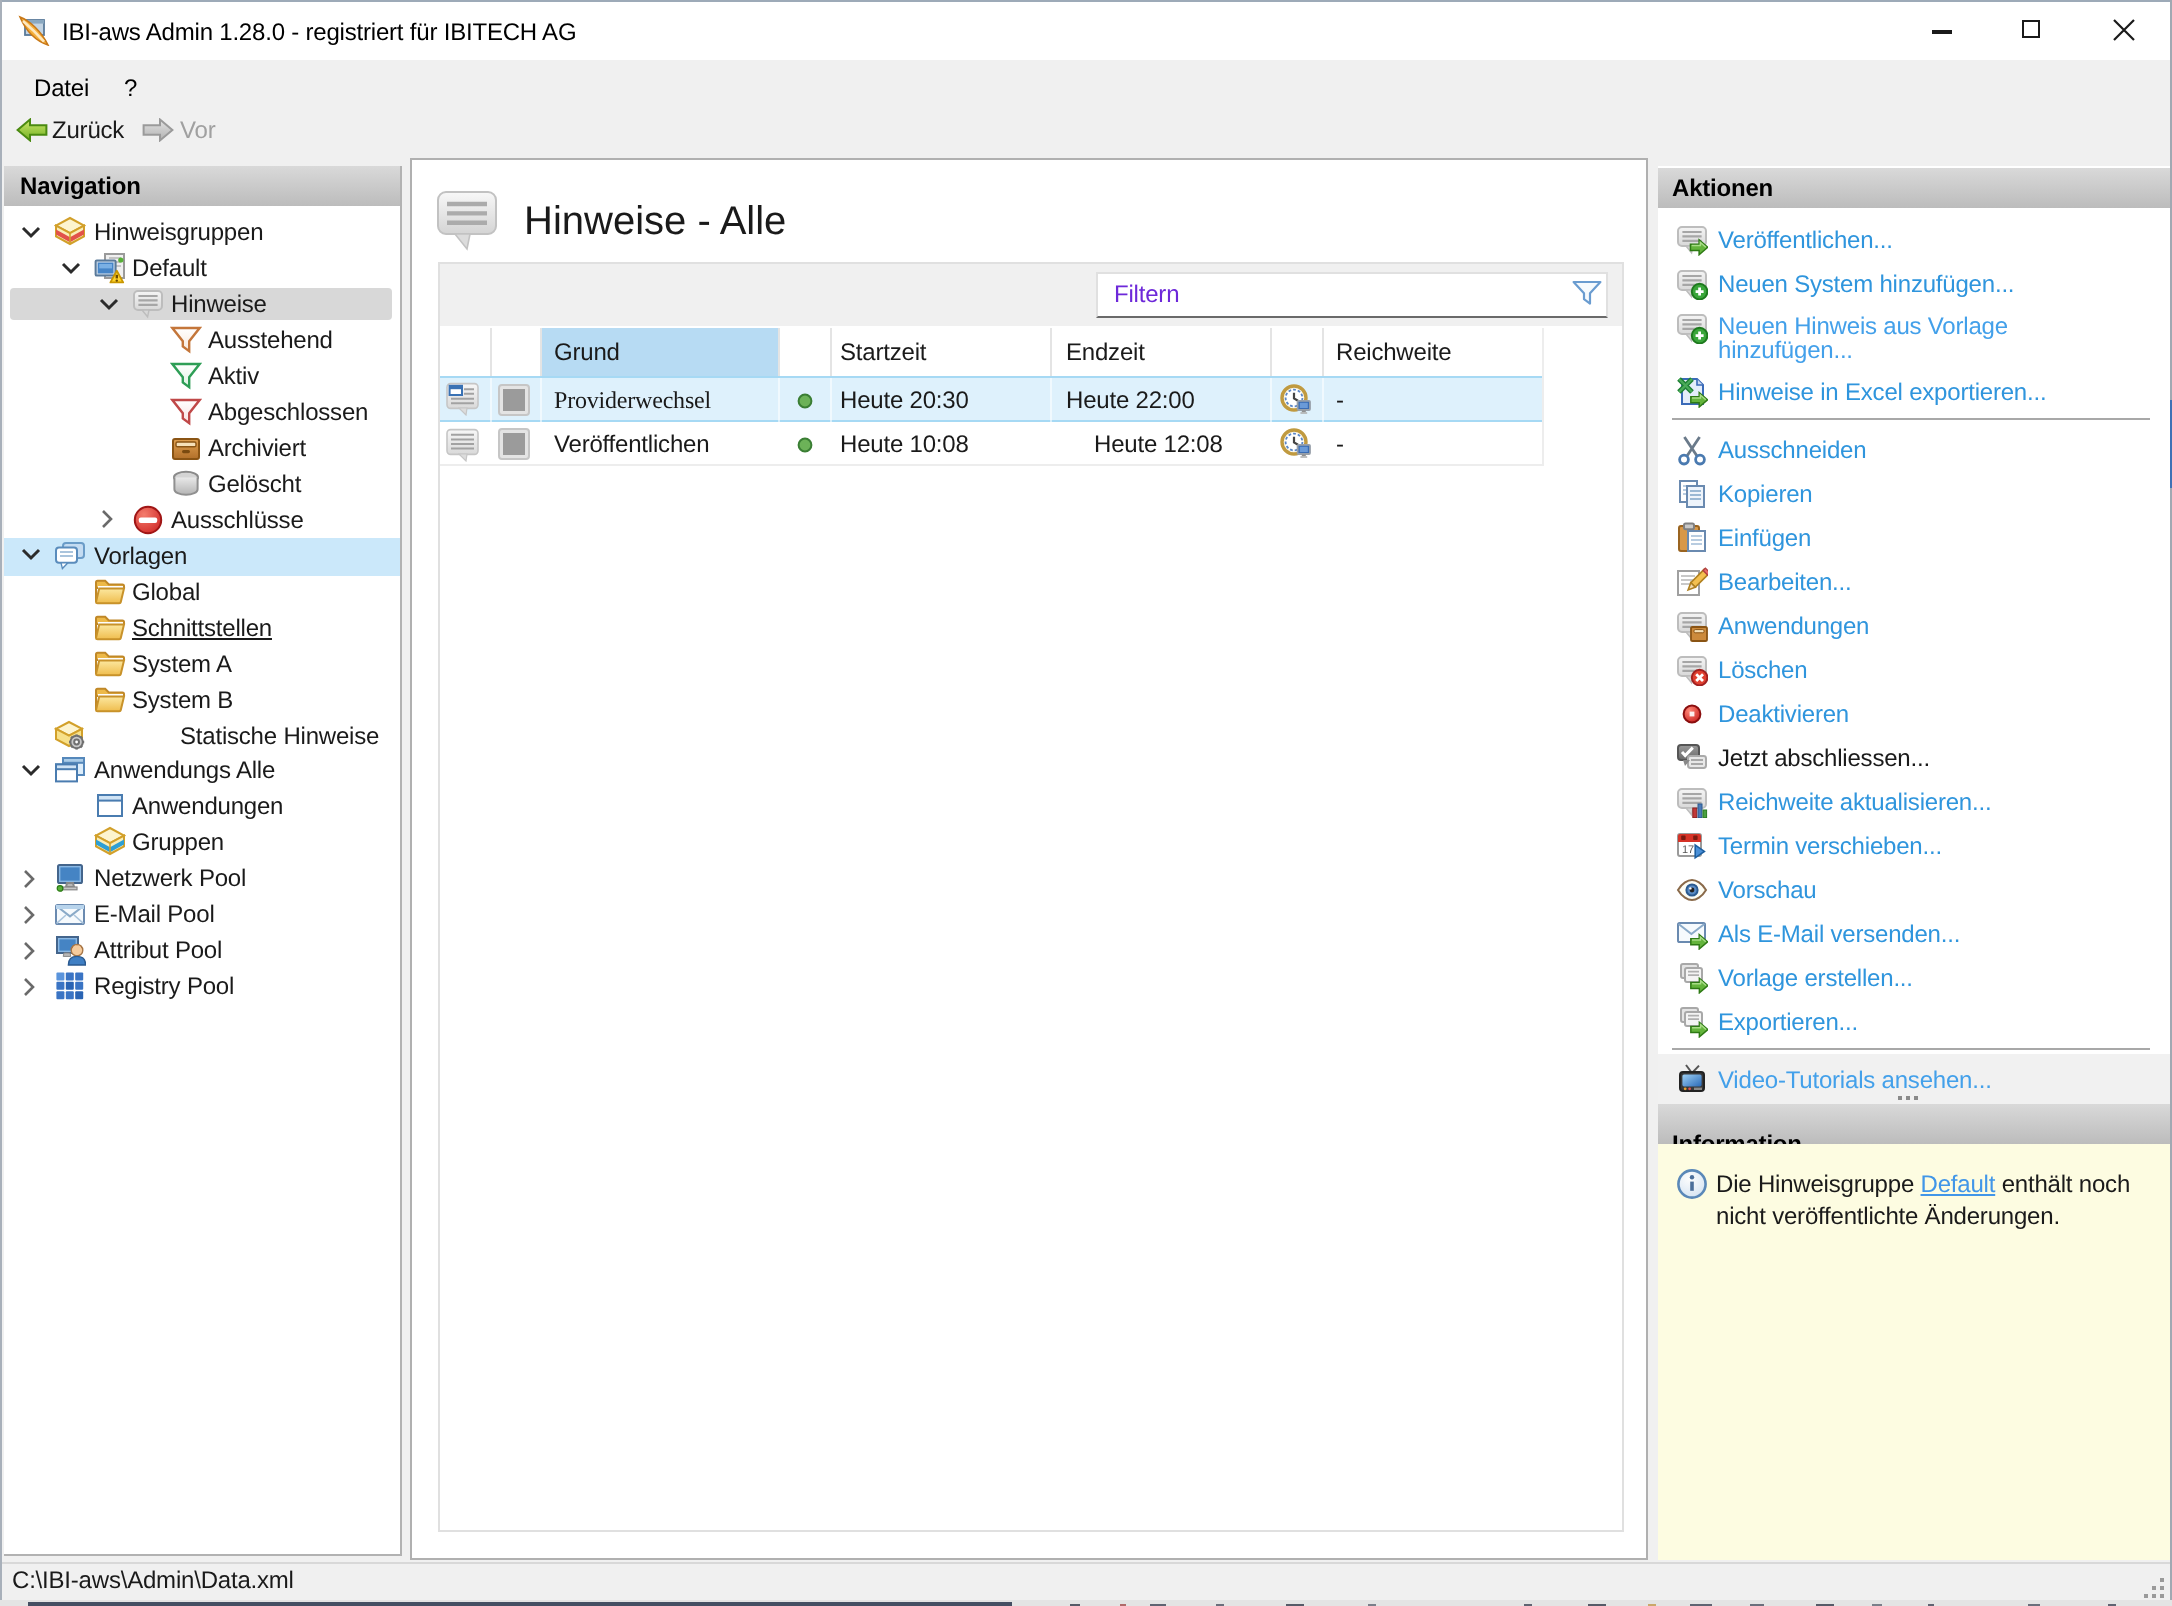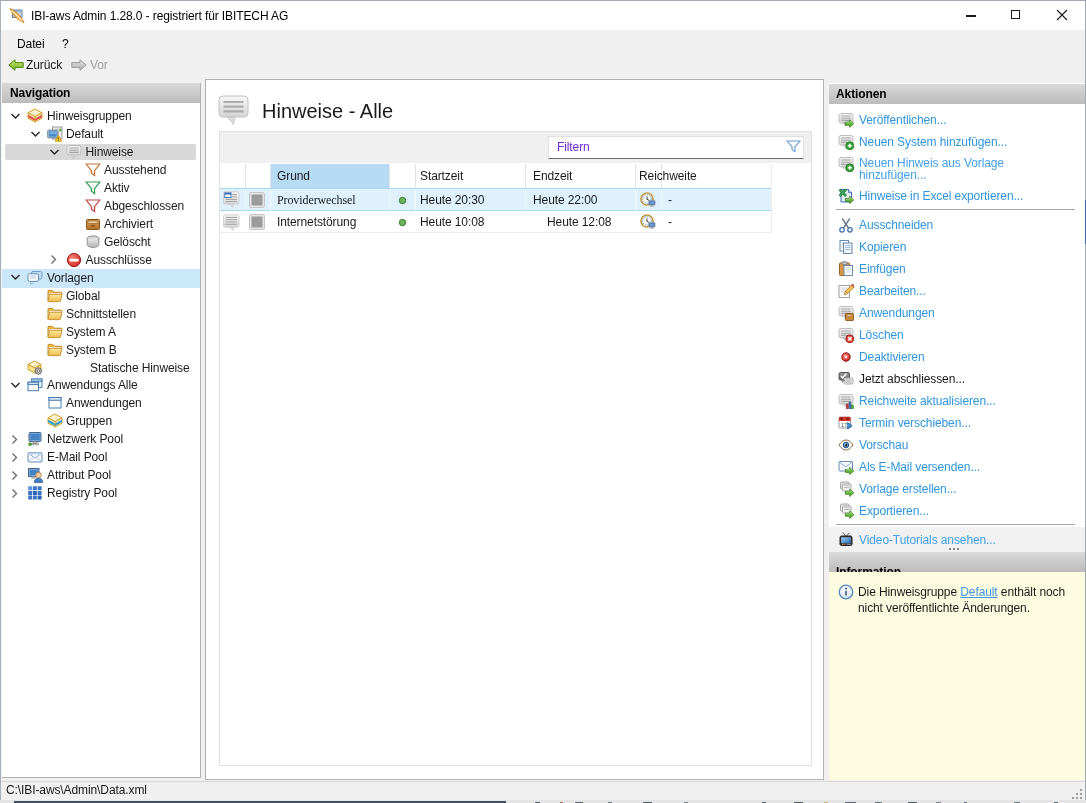--- a/index.html
+++ b/index.html
@@ -185,21 +185,21 @@
       <defs>
         <linearGradient id="fl" x1="0" y1="0" x2="0" y2="1">
           <stop offset="0" stop-color="#fce8a0"></stop>
           <stop offset="1" stop-color="#efbd4e"></stop>
         </linearGradient>
       </defs>
       <path d="M1,13 V3.2 Q1,2.4 1.8,2.4 H5.6 L7.4,4.2 H14.2 Q15,4.2 15,5 V6 H1" fill="#edb948" stroke="#c08828"></path>
       <rect x="2" y="5" width="12.5" height="1.6" fill="#fdfdfd"></rect>
       <path d="M1,13 L2.6,6.2 H15 L13.4,13 Q13.3,13.6 12.6,13.6 H1.8 Q1,13.6 1,13 Z" fill="url(#fl)" stroke="#c8922a"></path>
     </svg></div>
-<div class="abs t" style="left:66px;top:305.65px;line-height:16px;">Schnittstellen</div>
+<div class="abs t" style="left:66px;top:305.65px;line-height:16px;text-decoration:underline;">Schnittstellen</div>
 <div class="abs" style="left:46.5px;top:323.59999999999997px;"><svg width="16" height="16" viewBox="0 0 16 16">
       <defs>
         <linearGradient id="fl" x1="0" y1="0" x2="0" y2="1">
           <stop offset="0" stop-color="#fce8a0"></stop>
           <stop offset="1" stop-color="#efbd4e"></stop>
         </linearGradient>
       </defs>
       <path d="M1,13 V3.2 Q1,2.4 1.8,2.4 H5.6 L7.4,4.2 H14.2 Q15,4.2 15,5 V6 H1" fill="#edb948" stroke="#c08828"></path>
       <rect x="2" y="5" width="12.5" height="1.6" fill="#fdfdfd"></rect>
       <path d="M1,13 L2.6,6.2 H15 L13.4,13 Q13.3,13.6 12.6,13.6 H1.8 Q1,13.6 1,13 Z" fill="url(#fl)" stroke="#c8922a"></path>
@@ -322,21 +322,21 @@
 <div class="abs" style="left:270px;top:164px;width:1px;height:24px;background:#e4e4e4"></div>
 <div class="abs" style="left:389px;top:164px;width:1px;height:24px;background:#e4e4e4"></div>
 <div class="abs" style="left:415px;top:164px;width:1px;height:24px;background:#e4e4e4"></div>
 <div class="abs" style="left:525px;top:164px;width:1px;height:24px;background:#e4e4e4"></div>
 <div class="abs" style="left:635px;top:164px;width:1px;height:24px;background:#e4e4e4"></div>
 <div class="abs" style="left:661px;top:164px;width:1px;height:24px;background:#e4e4e4"></div>
 <div class="abs" style="left:771px;top:164px;width:1px;height:69px;background:#ededed"></div>
 <div class="abs t" style="left:277px;top:168px;line-height:16px;color:#1a1a1a">Grund</div>
 <div class="abs t" style="left:420px;top:168px;line-height:16px;color:#1a1a1a">Startzeit</div>
 <div class="abs t" style="left:533px;top:168px;line-height:16px;color:#1a1a1a">Endzeit</div>
-<div class="abs t" style="left:639px;top:168px;line-height:16px;color:#1a1a1a">Reichweite</div>
+<div class="abs t" style="left:668px;top:168px;line-height:16px;color:#1a1a1a">Reichweite</div>
 <div class="abs" style="left:220px;top:188px;width:551px;height:23px;background:#def1fc;border-top:1px solid #a6d9f4;border-bottom:1px solid #a6d9f4"></div>
 <div class="abs" style="left:220px;top:211px;width:551px;height:22px;border-bottom:1px solid #ededed"></div>
 <div class="abs" style="left:245px;top:189px;width:1px;height:43px;background:rgba(255,255,255,0.55)"></div>
 <div class="abs" style="left:270px;top:189px;width:1px;height:43px;background:rgba(255,255,255,0.55)"></div>
 <div class="abs" style="left:389px;top:189px;width:1px;height:43px;background:rgba(255,255,255,0.55)"></div>
 <div class="abs" style="left:415px;top:189px;width:1px;height:43px;background:rgba(255,255,255,0.55)"></div>
 <div class="abs" style="left:525px;top:189px;width:1px;height:43px;background:rgba(255,255,255,0.55)"></div>
 <div class="abs" style="left:635px;top:189px;width:1px;height:43px;background:rgba(255,255,255,0.55)"></div>
 <div class="abs" style="left:661px;top:189px;width:1px;height:43px;background:rgba(255,255,255,0.55)"></div>
 <div class="abs" style="left:223px;top:191.0px;"><svg width="17" height="17" viewBox="0 0 17 17">
@@ -380,21 +380,21 @@
         </linearGradient>
       </defs>
       <rect x="0.5" y="0.8" width="15.5" height="12.4" rx="1.8" fill="url(#rb2)" stroke="#c6c6c6" stroke-width="0.8"></rect>
       <path d="M6,13 L10.5,13 L10,16.5 L6.5,13 Z" fill="#dcdcdc" stroke="#c6c6c6" stroke-width="0.6"></path>
       <path d="M2.5,3.4 H14 M2.5,5.7 H14 M2.5,8 H14 M2.5,10.3 H14" stroke="#a2a2a2" stroke-width="1"></path>
     </svg></div>
 <div class="abs" style="left:249px;top:214px;"><svg width="16" height="16" viewBox="0 0 16 16">
       <rect x="0.5" y="0.5" width="15" height="15" rx="1.5" fill="#e4e4e4" stroke="#c6c6c6"></rect>
       <rect x="2.5" y="2.5" width="11" height="11" fill="#9b9b9b"></rect>
     </svg></div>
-<div class="abs t" style="left:277px;top:214px;line-height:16px;">Internetstörung</div>
+<div class="abs t" style="left:277px;top:214px;line-height:16px;">Veröffentlichen</div>
 <svg class="abs" style="left:398px;top:218px" width="9" height="9">
     <circle cx="4.5" cy="4.5" r="3.2" fill="#6cb258" stroke="#3a7e34" stroke-width="1"></circle>
   </svg>
 <div class="abs t" style="left:420px;top:214px;line-height:16px;">Heute 10:08</div>
 <div class="abs t" style="left:547px;top:214px;line-height:16px;">Heute 12:08</div>
 <div class="abs" style="left:640px;top:214px;"><svg width="16" height="16" viewBox="0 0 16 16">
       <circle cx="7" cy="7" r="6" fill="#fdfaf0" stroke="#c09a40" stroke-width="1.7"></circle>
       <circle cx="7" cy="7" r="4.2" fill="#fff" stroke="#5a86c8" stroke-width="0.9" stroke-dasharray="1.4,1"></circle>
       <path d="M7,4.4 V7.2 L9,8.4" stroke="#444" stroke-width="1.1" fill="none"></path>
       <rect x="8.8" y="8.4" width="6.2" height="4.6" rx="0.5" fill="#3a6cb4" stroke="#98a0aa" stroke-width="0.9"></rect>

